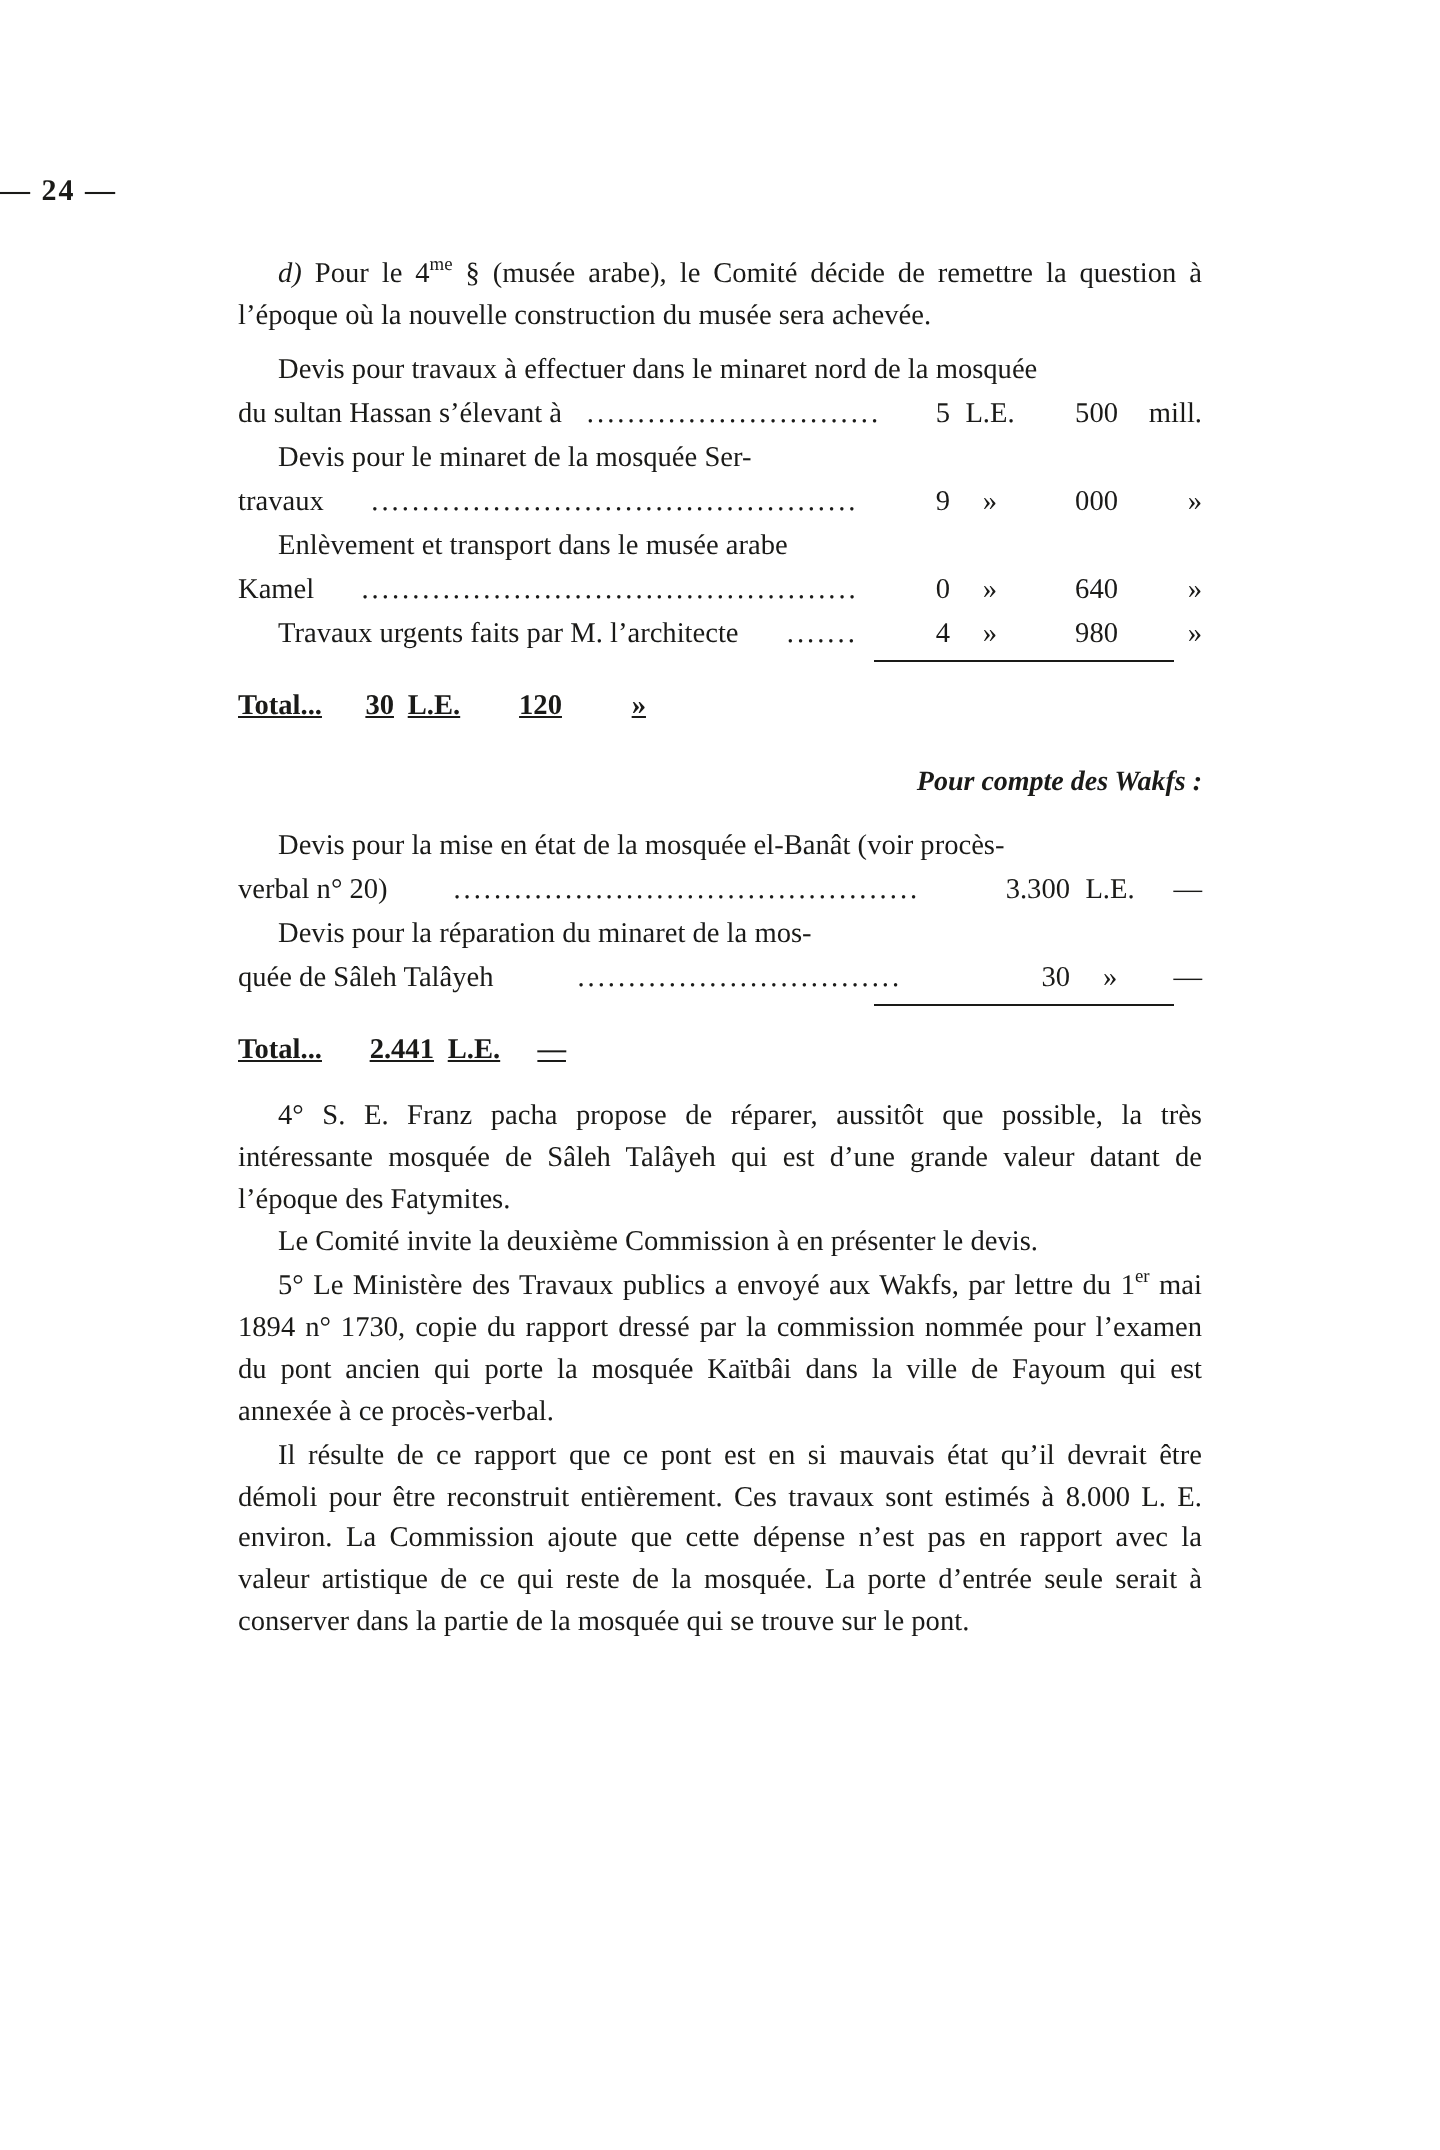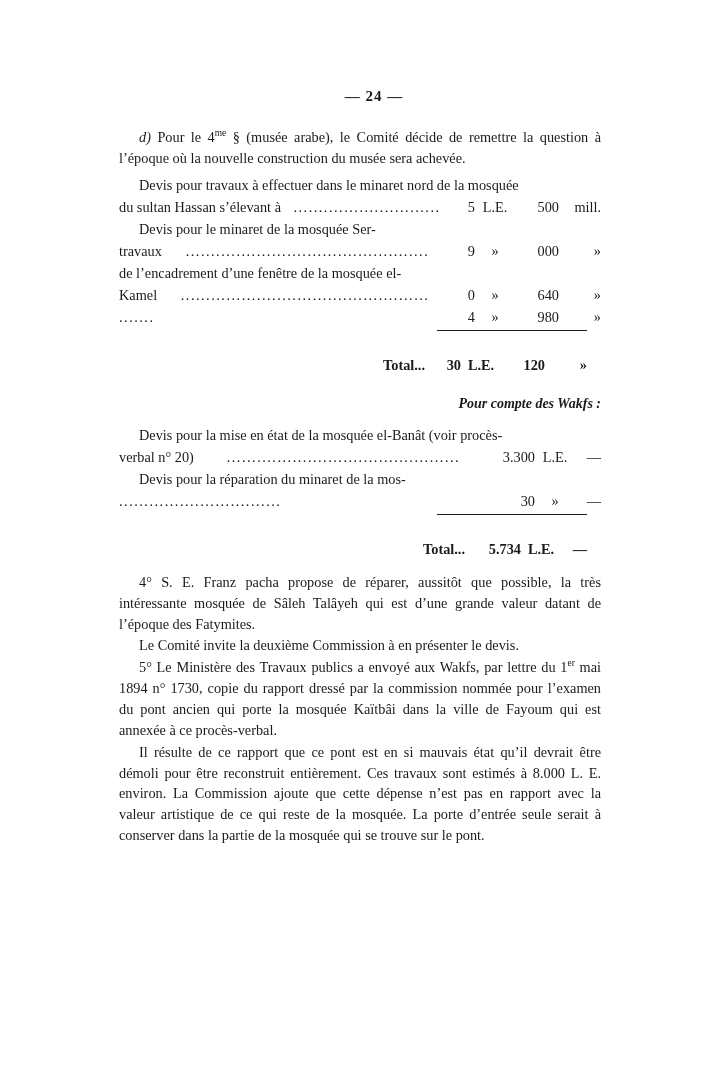--- a/index.html
+++ b/index.html
@@ -16,26 +16,25 @@
     overflow: hidden;
   }
   .page {
     width: 720px;
     height: 1075px;
     box-sizing: border-box;
     padding: 0;
     position: relative;
   }
   .page-number {
-    text-align: center;
+    text-align: left;
     font-size: 15px;
     letter-spacing: 1px;
     margin-top: 88px;
     font-weight: bold;
-    margin-left: 28px;
   }
   .content {
     margin: 0 auto;
     width: 482px;
     padding-top: 22px;
     font-size: 14.3px;
     line-height: 1.47;
     text-align: justify;
     text-justify: inter-word;
   }
@@ -94,24 +93,24 @@
     padding-left: 4px;
   }
   .dots {
     flex: 1 1 auto;
     overflow: hidden;
     white-space: nowrap;
     letter-spacing: 1.5px;
   }
   .total-row {
     display: flex;
-    justify-content: flex-end;
-    margin-top: 24px;
+    margin-top: 12px;
     margin-bottom: 4px;
     padding-right: 14px;
+    text-decoration: underline;
   }
   .total-label {
     font-weight: bold;
     padding-right: 10px;
   }
   .total-nums {
     display: flex;
     white-space: pre;
     font-weight: bold;
   }
@@ -168,34 +167,35 @@
         <div class="dots">................................................</div>
         <div class="lnum">
           <span class="amt">9</span>
           <span class="cur">»</span>
           <span class="val">000</span>
           <span class="unit">»</span>
         </div>
       </div>
 
       <div class="lrow">
-        <div class="ldesc cont">de l’encadrement d’une fenêtre de la mosquée el-</div>
+        <div class="ldesc">Enlèvement et transport dans le musée arabe</div>
       </div>
       <div class="lrow">
         <div class="ldesc cont">Kamel</div>
         <div class="dots">.................................................</div>
         <div class="lnum">
           <span class="amt">0</span>
           <span class="cur">»</span>
           <span class="val">640</span>
           <span class="unit">»</span>
         </div>
       </div>
 
       <div class="lrow">
+        <div class="ldesc">Travaux urgents faits par M. l’architecte</div>
         <div class="dots">.......</div>
         <div class="lnum">
           <span class="amt">4</span>
           <span class="cur">»</span>
           <span class="val">980</span>
           <span class="unit">»</span>
         </div>
       </div>
 
       <hr class="rule">
@@ -225,34 +225,35 @@
           <span class="amt" style="width:46px;">3.300</span>
           <span class="cur">L.E.</span>
           <span class="val" style="width:26px;">—</span>
         </div>
       </div>
 
       <div class="lrow">
         <div class="ldesc">Devis pour la réparation du minaret de la mos-</div>
       </div>
       <div class="lrow">
+        <div class="ldesc cont">quée de Sâleh Talâyeh</div>
         <div class="dots">................................</div>
         <div class="lnum">
           <span class="amt" style="width:46px;">30</span>
           <span class="cur">»</span>
           <span class="val" style="width:26px;">—</span>
         </div>
       </div>
 
       <hr class="rule">
 
       <div class="total-row">
         <span class="total-label">Total...</span>
         <span class="total-nums">
-          <span class="amt" style="width:46px;">5.734</span>
+          <span class="amt" style="width:46px;">2.441</span>
           <span class="cur">L.E.</span>
           <span class="val" style="width:26px;">—</span>
         </span>
       </div>
     </div>
 
     <div class="tail lh-tight">
       <p class="para">4° S. E. Franz pacha propose de réparer, aussitôt que possible, la très intéressante mosquée de Sâleh Talâyeh qui est d’une grande valeur datant de l’époque des Fatymites.</p>
       <p class="para">Le Comité invite la deuxième Commission à en présenter le devis.</p>
       <p class="para"><span>5° Le Ministère des Travaux publics a envoyé aux Wakfs, par lettre du 1</span><sup>er</sup><span> mai 1894 n° 1730, copie du rapport dressé par la commission nommée pour l’examen du pont ancien qui porte la mosquée Kaïtbâi dans la ville de Fayoum qui est annexée à ce procès-verbal.</span></p>

